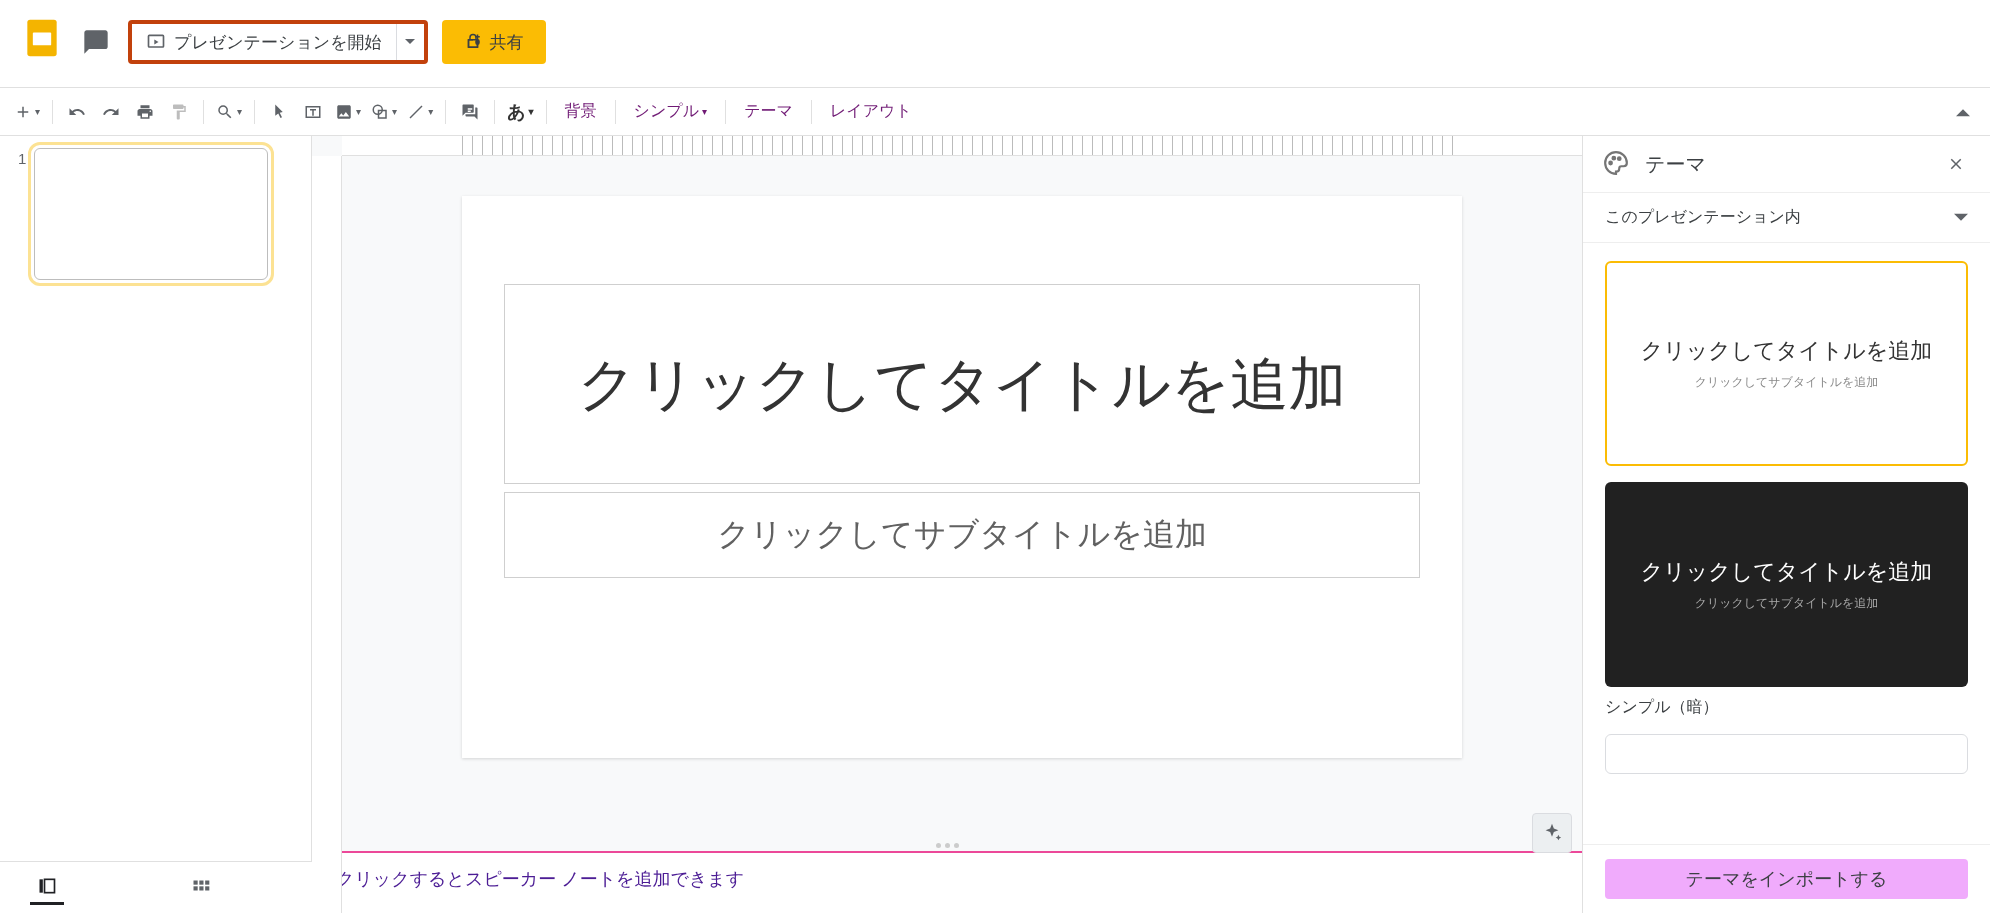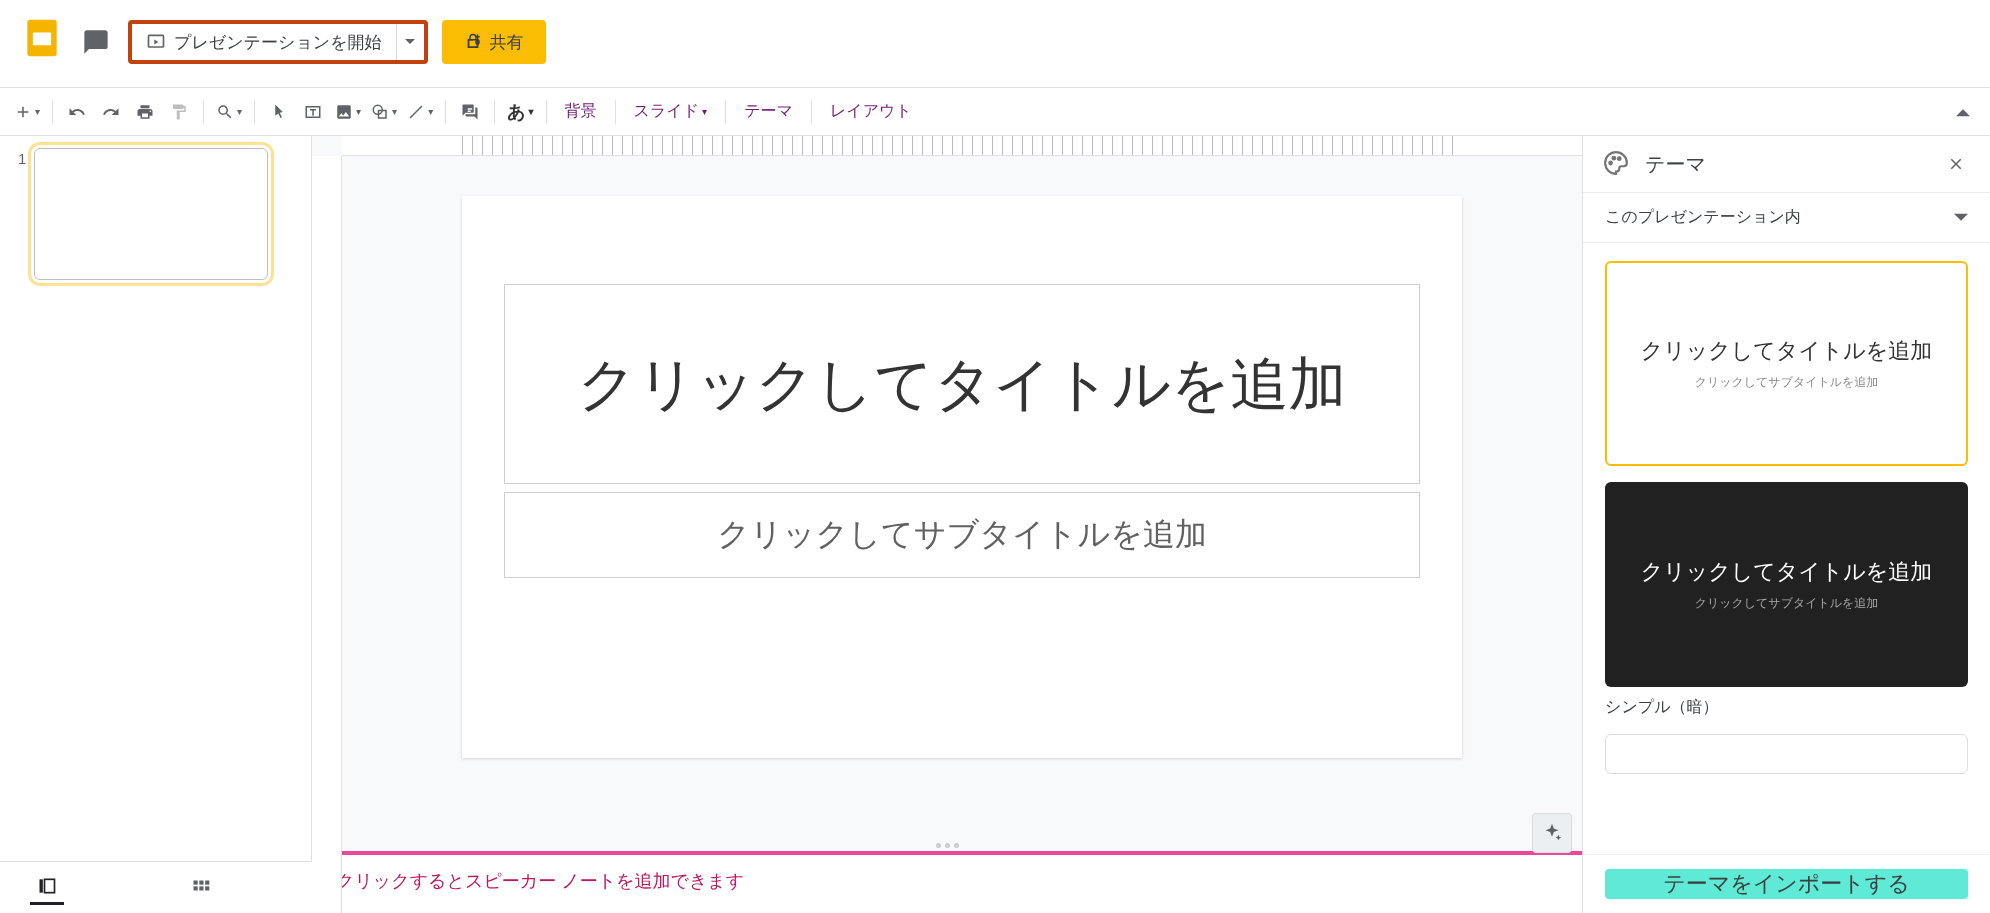--- a/index.html
+++ b/index.html
@@ -32,21 +32,21 @@
 .ruler-h::before{content:"";position:absolute;left:120px;right:120px;top:0;bottom:0;background:repeating-linear-gradient(to right,#bbb 0,#bbb 1px,transparent 1px,transparent 10px)}
 .ruler-v{width:30px;background:#fff;border-right:1px solid #e0e0e0;position:absolute;left:0;top:20px;bottom:0}
 .canvas-scroll{flex:1;overflow:auto;padding:40px 0 0 30px;display:flex;justify-content:center;align-items:flex-start}
 .slide{width:1000px;height:562px;background:#fff;box-shadow:0 1px 3px rgba(0,0,0,.15);position:relative}
 .title-box{position:absolute;left:42px;top:88px;right:42px;height:200px;border:1px solid #cfcfcf;display:flex;align-items:center;justify-content:center;text-align:center;padding:10px 30px}
 .title-box span{font-size:58px;color:#333;line-height:1.3}
 .subtitle-box{position:absolute;left:42px;top:296px;right:42px;height:86px;border:1px solid #cfcfcf;display:flex;align-items:center;justify-content:center}
 .subtitle-box span{font-size:32px;color:#616161}
 .drag-handle{height:12px;display:flex;align-items:center;justify-content:center;gap:4px;cursor:ns-resize}
 .drag-handle span{width:5px;height:5px;background:#ccc;border-radius:50%}
-.notes{height:62px;background:#fff;border-top:4px solid #ec4899;padding:14px 24px;font-size:18px;color:#be185d}
+.notes{height:62px;background:#fff;border-top:2px solid #ec4899;padding:14px 24px;font-size:18px;color:#4c1d95}
 .theme-panel{width:408px;border-left:1px solid #e0e0e0;display:flex;flex-direction:column;background:#fff}
 .theme-head{display:flex;align-items:center;padding:14px 20px;gap:14px;border-bottom:1px solid #eee}
 .theme-head-icon{width:28px;height:28px;color:#757575}
 .theme-head-title{font-size:20px;color:#3c4043;flex:1}
 .theme-close{width:28px;height:28px;display:flex;align-items:center;justify-content:center;color:#5f6368;cursor:pointer}
 .theme-section{padding:14px 22px;border-bottom:1px solid #eee;display:flex;align-items:center;justify-content:space-between;font-size:16px;color:#3c4043;cursor:pointer}
 .theme-list{flex:1;overflow-y:auto;padding:18px 22px;display:flex;flex-direction:column;gap:16px}
 .theme-card{display:flex;flex-direction:column;gap:10px}
 .theme-preview{height:205px;border-radius:6px;display:flex;flex-direction:column;align-items:center;justify-content:center;cursor:pointer}
 .theme-preview.selected{border:2px solid #fbbc04}
@@ -54,21 +54,21 @@
 .theme-preview.selected{border:2px solid #fbbc04}
 .theme-preview.dark{background:#212121}
 .tp-title{font-size:22px;font-weight:500}
 .tp-sub{font-size:12px;margin-top:8px}
 .theme-preview.light .tp-title,.theme-preview.light .tp-sub{color:#333}
 .theme-preview.light .tp-sub{color:#888}
 .theme-preview.dark .tp-title{color:#fff}
 .theme-preview.dark .tp-sub{color:#aaa}
 .theme-name{font-size:16px;color:#3c4043}
 .theme-footer{padding:14px 22px;border-top:1px solid #eee}
-.import-btn{background:#5eead4;border-radius:4px;height:30px;width:100%;display:flex;align-items:center;justify-content:center;font-size:22px;color:#3c4043;cursor:pointer}
+.import-btn{background:#f0abfc;border-radius:4px;height:40px;width:100%;display:flex;align-items:center;justify-content:center;font-size:18px;color:#3c4043;cursor:pointer}
 .right-rail{width:58px;border-left:1px solid #e0e0e0;display:flex;flex-direction:column;align-items:center;padding-top:20px;gap:28px}
 .rail-icon{width:26px;height:26px;cursor:pointer}
 .rail-expand{margin-top:auto;margin-bottom:16px;color:#5f6368;cursor:pointer}
 .bottom-bar{position:absolute;bottom:0;left:0;right:0;height:52px;border-top:1px solid #e0e0e0;background:#fff;display:flex;align-items:center;padding:0 30px;gap:120px}
 .view-btn{width:34px;height:34px;display:flex;align-items:center;justify-content:center;color:#202124;cursor:pointer}
 .view-btn.active{border-bottom:3px solid #202124}
 .explore-btn{position:absolute;right:10px;bottom:60px;width:40px;height:40px;background:#eceff1;border:1px solid #dadce0;border-radius:4px;display:flex;align-items:center;justify-content:center;color:#5f6368;cursor:pointer}
 .drop-arrow{font-size:10px;margin-left:3px}
 .filmstrip-area{position:relative}
 </style>
@@ -188,21 +188,21 @@
     </div>
   <div class="tsep"></div>
   <div class="tbtn" style="font-size:18px;font-weight:bold;color:#333">
       <span>あ</span>
       <span class="drop-arrow">▾</span>
     </div>
   <div class="tsep"></div>
   <div class="tbtn-text">背景</div>
   <div class="tsep"></div>
   <div class="tbtn-text">
-      <span>スライド</span>
+      <span>シンプル</span>
       <span class="drop-arrow">▾</span>
     </div>
   <div class="tsep"></div>
   <div class="tbtn-text">テーマ</div>
   <div class="tsep"></div>
   <div class="tbtn-text">レイアウト</div>
   <div class="collapse-btn">
       <svg width="14" height="14" viewBox="0 0 10 6">
         <path d="M0 6l5-5 5 5z" fill="#5f6368"></path>
       </svg>

